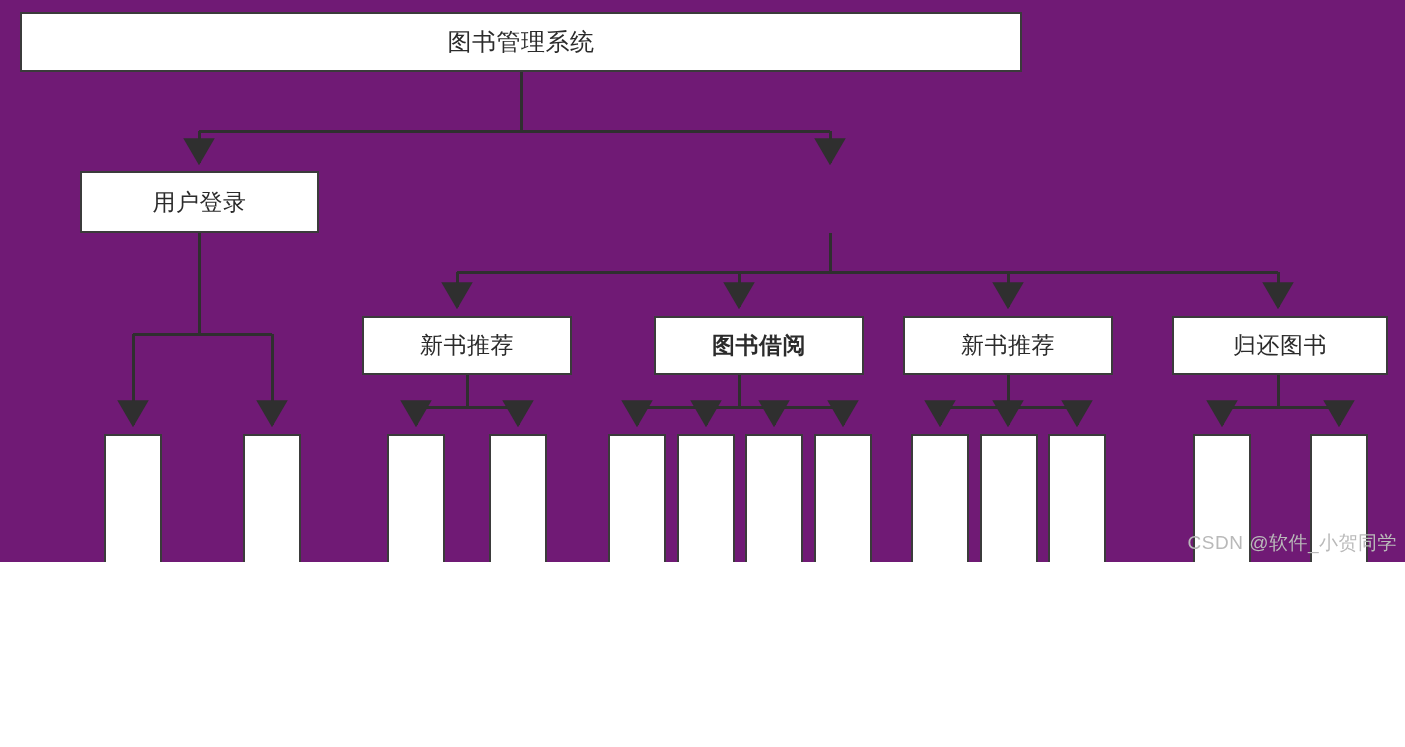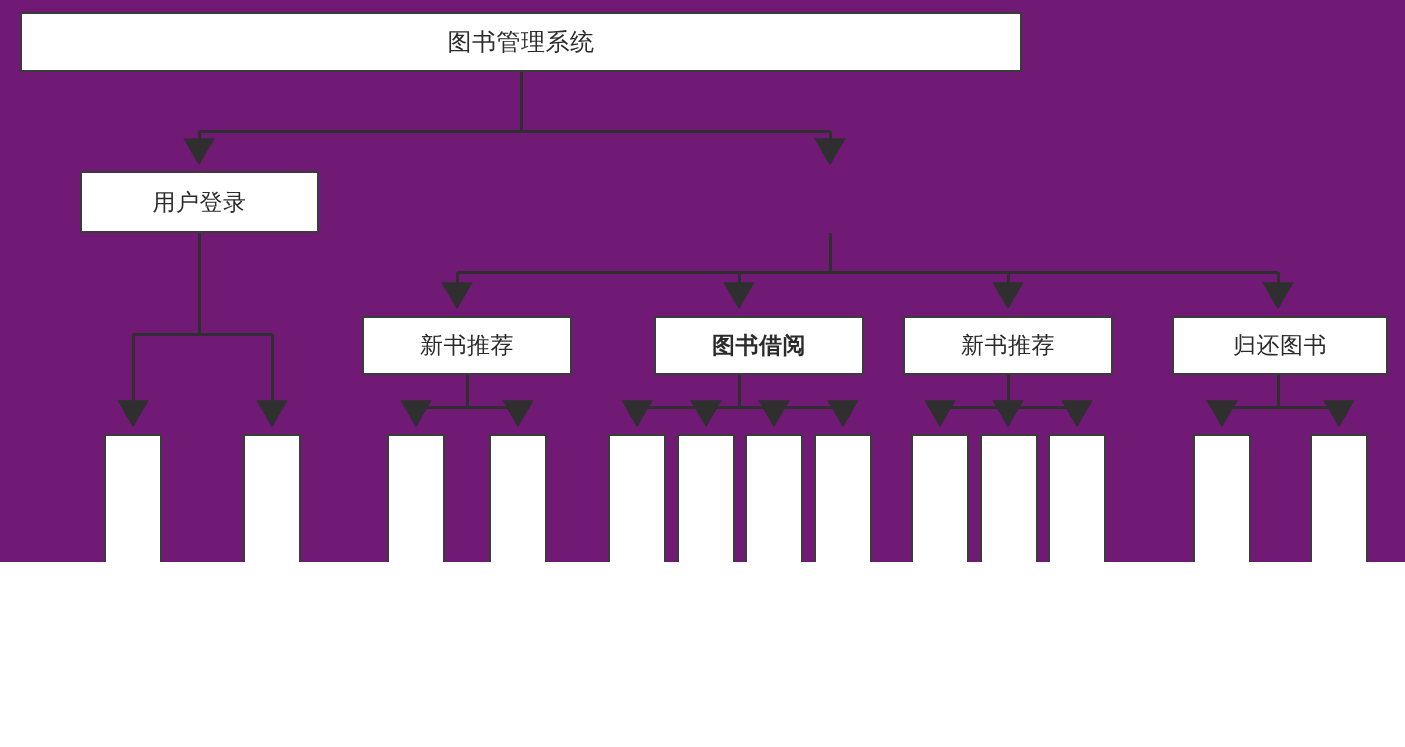--- a/index.html
+++ b/index.html
@@ -197,14 +197,15 @@
   </div>
 
   <div class="node vertical" style="left:1193px; top:434px; width:58px; height:299px;">
     <span class="node-label">新增借阅记录</span>
   </div>
 
   <div class="node vertical" style="left:1310px; top:434px; width:58px; height:299px;">
     <span class="node-label">查询借阅记录</span>
   </div>
 
+  <div id="watermark">CSDN @软件_小贺同学</div>
 
 </div>
 
 </body></html>

